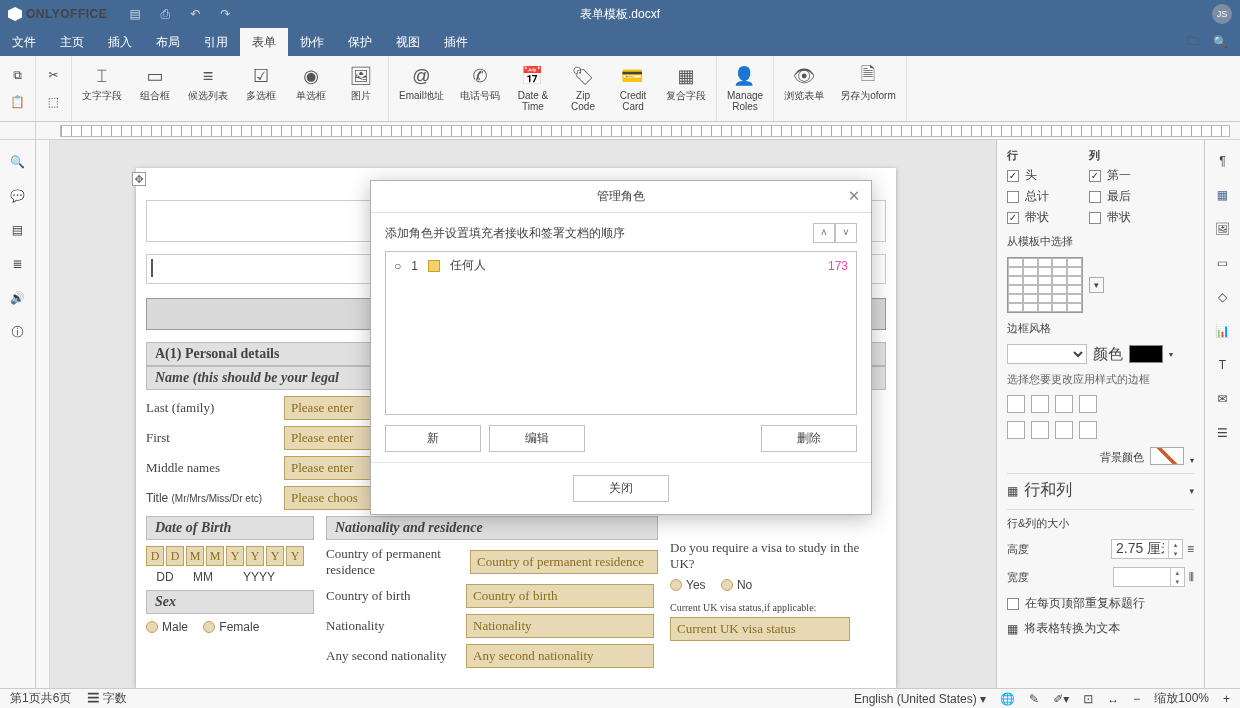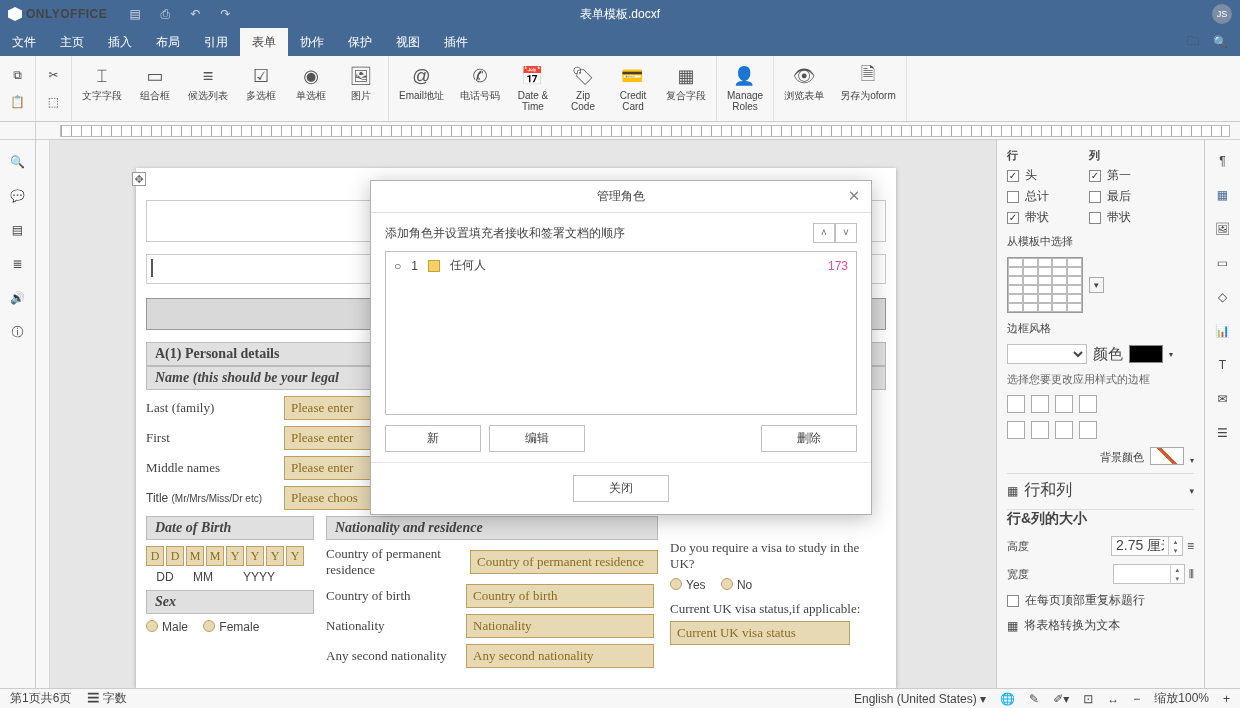--- a/index.html
+++ b/index.html
@@ -33,21 +33,21 @@
 .canvas{flex:1;background:#e6e6e6;overflow:hidden;position:relative}
 .page{position:absolute;left:86px;top:28px;width:760px;background:#fff;box-shadow:0 1px 4px rgba(0,0,0,.3);padding:30px 10px 20px 10px}
 .handle{position:absolute;left:-4px;top:4px;width:14px;height:14px;border:1px solid #999;background:#fff;font-size:11px;text-align:center;line-height:12px;color:#666}
 .sub-head{background:#e0e0e0;border:1px solid #bbb;padding:3px 8px;font-weight:bold;font-family:"Times New Roman",serif;font-size:14px}
 .sub-head.i{font-style:italic}
 .form-row{display:flex;align-items:center;gap:8px;margin-top:6px}
 .form-row label{font-family:"Times New Roman",serif;font-size:13px;min-width:130px}
 .ffield{background:#e8d9b5;border:1px solid #c0a060;padding:3px 6px;color:#8a6d1f;font-family:"Times New Roman",serif;font-size:13px;flex:0 0 auto}
 .dob-cells{display:flex;gap:2px}
 .dob-cells span{width:18px;height:20px;border:1px solid #c0a060;background:#e8d9b5;color:#8a6d1f;font-family:"Times New Roman",serif;font-size:12px;display:flex;align-items:center;justify-content:center}
-.radio{display:inline-flex;gap:4px;font-family:"Times New Roman",serif;font-size:13px;margin-right:12px}
+.radio{display:inline-flex;align-items:center;gap:4px;font-family:"Times New Roman",serif;font-size:13px;margin-right:12px}
 .radio .c{width:12px;height:12px;border:1.5px solid #c0a060;border-radius:50%;background:#e8d9b5}
 .col3{display:flex;gap:12px;align-items:flex-start;margin-top:6px}
 .right-panel{width:208px;background:#f7f7f7;border-left:1px solid #cbcbcb;padding:8px 10px;display:flex;flex-direction:column;gap:8px;overflow:hidden}
 .right-panel .hrow{display:flex;gap:40px}
 .right-panel .hrow .col{display:flex;flex-direction:column;gap:4px}
 .right-panel .hrow .hdr{font-weight:bold;font-size:11px}
 .chk{display:flex;align-items:center;gap:6px;font-size:11px}
 .chk .box{width:12px;height:12px;border:1px solid #888;background:#fff;display:flex;align-items:center;justify-content:center;font-size:10px;color:#333}
 .tmpl-grid{width:76px;height:56px;border:1px solid #999;background:#fff;display:grid;grid-template-columns:repeat(5,1fr);grid-template-rows:repeat(6,1fr)}
 .tmpl-grid div{border:0.5px solid #bbb}
@@ -304,21 +304,21 @@
           <div style="margin-top:6px">
             <span class="radio">
                 <span class="c"></span>
                 <span>Yes</span>
               </span>
             <span class="radio">
                 <span class="c"></span>
                 <span>No</span>
               </span>
           </div>
-          <div style="font-family:'Times New Roman';font-size:13px;margin-top:8px">Current UK visa status,if applicable:</div>
+          <div style="font-family:'Times New Roman';font-size:10px;margin-top:8px">Current UK visa status,if applicable:</div>
           <div class="ffield" style="width:180px;margin-top:4px">Current UK visa status</div>
         </div>
       </div>
     </div>
   </div>
 
   <div class="right-panel">
     <div class="hrow">
       <div class="col">
         <div class="hdr">行</div>
@@ -410,21 +410,21 @@
     <div style="display:flex;align-items:flex-end;justify-content:flex-end;gap:6px">
       <span style="font-size:11px">背景颜色</span>
       <div style="width:34px;height:18px;border:1px solid #aaa;background:linear-gradient(45deg,#fff 45%,#d06030 45%,#d06030 55%,#fff 55%)"></div>
         <span style="font-size:8px">▾</span>
     </div>
     <div style="border-top:1px solid #ddd;padding-top:6px;display:flex;align-items:center;gap:6px">
       <span>▦</span>
         <span style="font-size:16px">行和列</span>
         <span style="margin-left:auto;font-size:9px">▾</span>
     </div>
-    <div style="border-top:1px solid #ddd;font-size:14px;font-weight:bold">行&amp;列的大小</div>
+    <div style="border-top:1px solid #ddd;padding-top:6px;font-size:11px;font-weight:normal">行&amp;列的大小</div>
     <div class="size-row">
       <span style="font-size:11px">高度</span>
       <div style="display:flex;gap:4px;align-items:center">
         <div class="spin">
             <input value="2.75 厘米" style="">
             <div class="ar">
               <span>▴</span>
               <span>▾</span>
             </div>
           </div>

